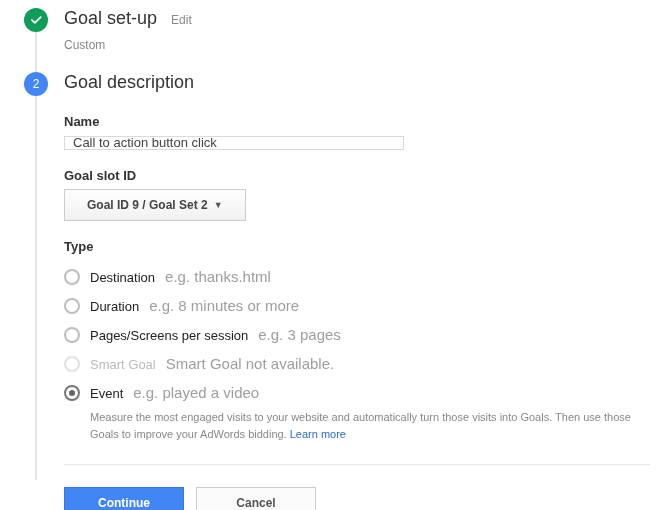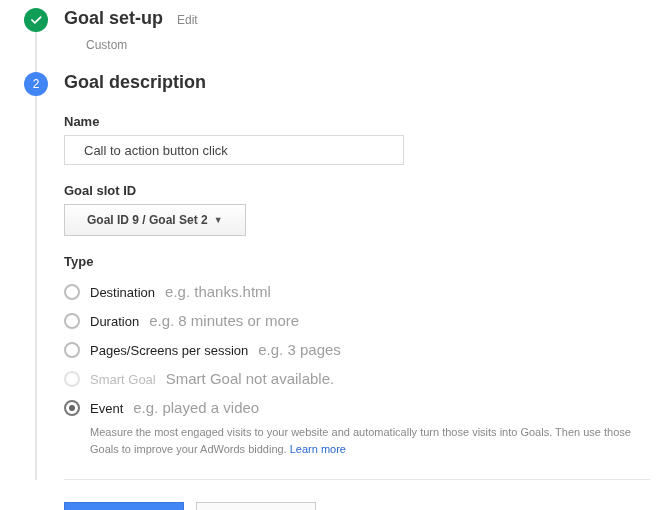--- a/index.html
+++ b/index.html
@@ -2,27 +2,27 @@
 <html><head>
 <meta charset="utf-8">
 <style>
 html,body{margin:0;padding:0;font-family:Arial,Helvetica,sans-serif;font-size:13px;color:#212121;background:#fff}
 .container{width:670px;height:510px;position:relative;box-sizing:border-box;padding:8px 20px 8px 24px;overflow:hidden}
 .step{display:flex;align-items:flex-start;margin-bottom:2px}
 .step-icon{flex:0 0 24px;height:24px;display:flex;align-items:center;justify-content:center;position:relative;z-index:2}
 .badge-check{width:24px;height:24px;border-radius:50%;background:#0f9d58;display:flex;align-items:center;justify-content:center}
 .badge-num{width:24px;height:24px;border-radius:50%;background:#4285f4;color:#fff;font-size:12px;display:flex;align-items:center;justify-content:center}
 .step-head{display:flex;align-items:baseline;gap:14px;margin-left:16px}
-.step-title{font-size:18px;color:#333;font-weight:700}
+.step-title{font-size:18px;color:#333;font-weight:400}
 .step-link{font-size:12px;color:#888}
-.step-sub{font-size:12px;color:#888;margin-left:62px;margin-top:6px;margin-bottom:20px}
+.step-sub{font-size:12px;color:#888;margin-left:40px;margin-top:6px;margin-bottom:20px}
 .connector{position:absolute;left:35px;top:20px;bottom:30px;width:2px;background:#e5e5e5;z-index:1}
 .form{margin-left:40px}
 .label{font-size:13px;font-weight:700;color:#333;margin-top:18px;margin-bottom:6px}
-.text-input{width:340px;height:30px;border:1px solid #d9d9d9;padding:0 19px;font-size:13px;color:#444;box-sizing:border-box}
+.text-input{width:340px;height:14px;border:1px solid #d9d9d9;padding:0 8px;font-size:13px;color:#444;box-sizing:border-box}
 .select-btn{display:inline-flex;align-items:center;gap:6px;height:30px;padding:0 22px;border:1px solid #ccc;background:linear-gradient(#fefefe,#f1f1f1);font-size:12px;color:#444;font-weight:700;cursor:pointer}
 .select-btn .caret{font-size:9px;color:#555}
 .radio-list{margin-top:8px}
 .radio-item{display:flex;align-items:flex-end;gap:10px;padding:6px 0}
 .radio{flex:0 0 16px;height:16px;border:2px solid #bdbdbd;border-radius:50%;position:relative;box-sizing:border-box;background:#fff}
 .radio.selected{border-color:#777}
 .radio.selected:after{content:"";position:absolute;left:3px;top:3px;width:6px;height:6px;border-radius:50%;background:#666}
 .radio.disabled{border-color:#e2e2e2}
 .rlabel{font-size:13px;color:#222}
 .rlabel.disabled{color:#bbb}

